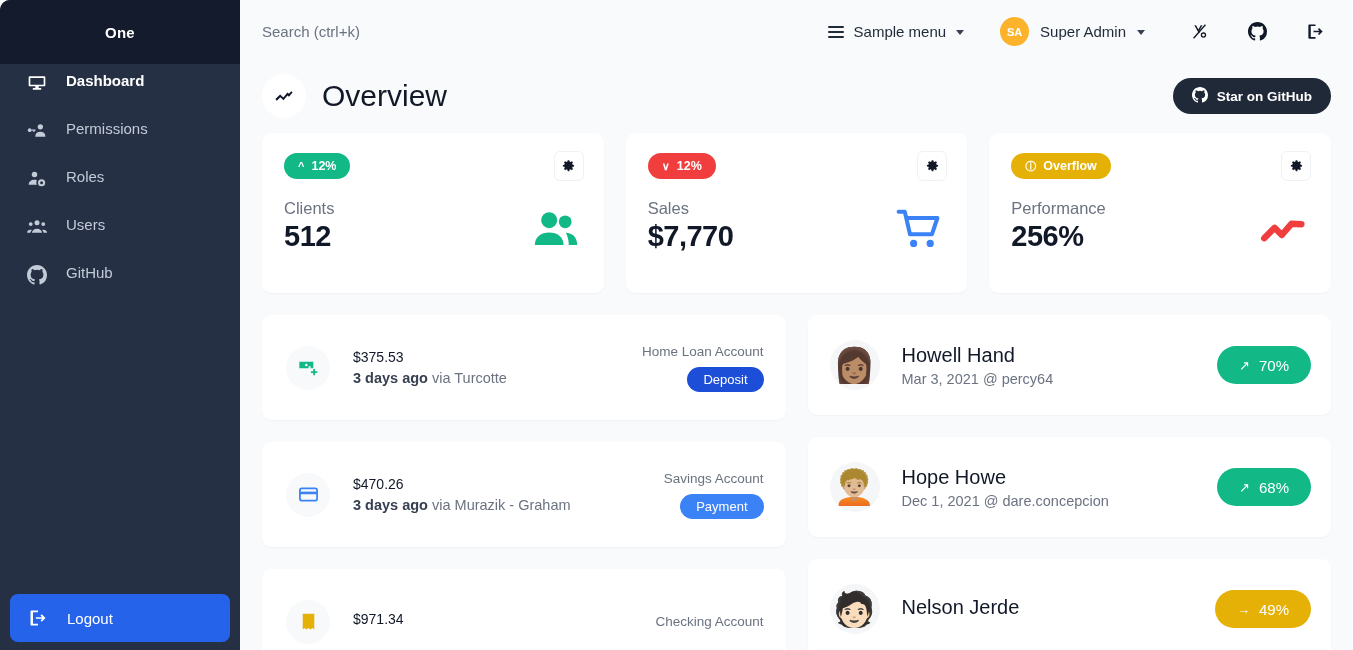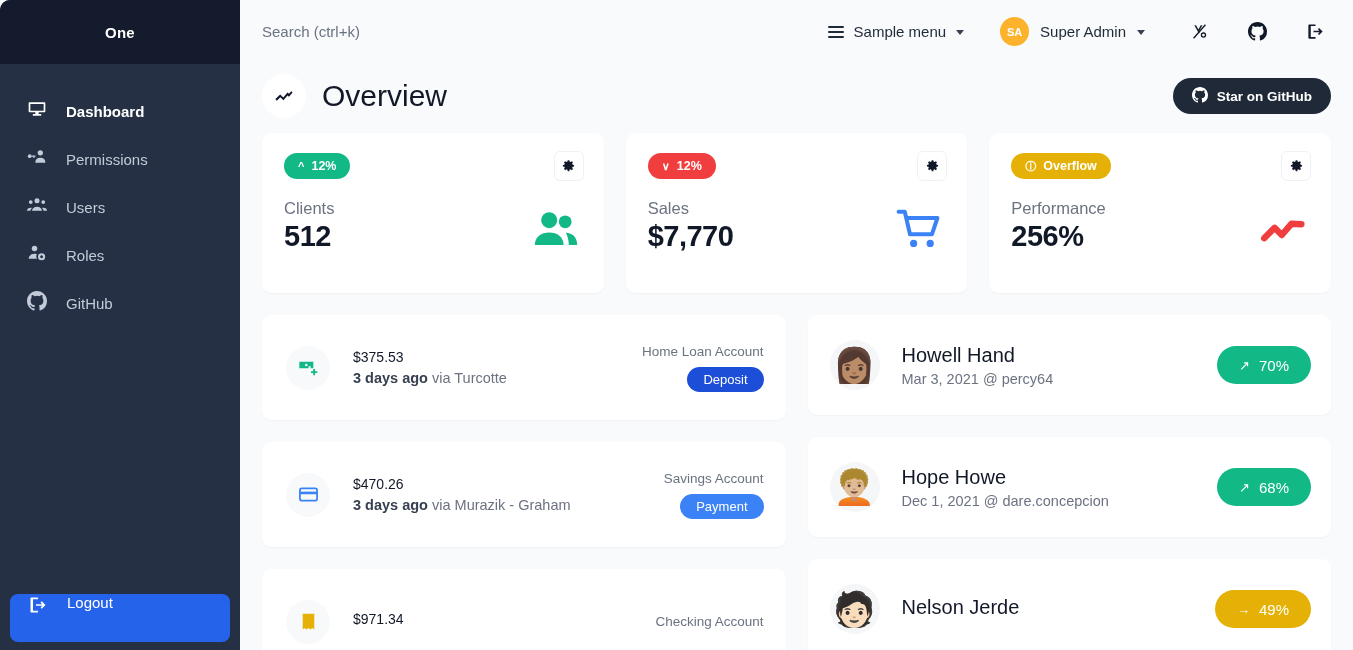--- a/index.html
+++ b/index.html
@@ -24,38 +24,38 @@
     height: 64px;
     background: #141b2d;
     border-top-left-radius: 10px;
     display: flex; align-items: center; justify-content: center;
     color: #ffffff;
     font-size: 15px; font-weight: bold;
     letter-spacing: .2px;
   }
   .nav { padding-top: 8px; flex: 1 1 auto; }
   .nav-item {
-    display: flex; align-items: flex-end;
+    display: flex; align-items: flex-start;
     height: 48px;
     padding-left: 26px;
     gap: 18px;
     color: #c3cbd8;
     font-size: 15px;
     cursor: pointer;
   }
   .nav-item.active { color: #ffffff; font-weight: bold; }
   .nav-icon { width: 22px; height: 22px; display:flex; align-items:center; justify-content:center; flex: 0 0 22px; }
   .nav-icon svg { width: 20px; height: 20px; fill: currentColor; }
   .nav-item.active .nav-icon svg { fill: #ffffff; }
   .logout {
     margin: 0 10px 8px 10px;
     height: 48px;
     background: #2563eb;
     border-radius: 8px;
-    display: flex; 
+    display: flex; align-items: center;
     padding-left: 17px; gap: 18px;
     color: #ffffff; font-size: 15px;
     cursor: pointer;
   }
   .logout .nav-icon svg { fill: #ffffff; }
 
   
   .main { flex: 1 1 auto; display: flex; flex-direction: column; min-width: 0; background: #f8fafc; }
 
   
@@ -227,41 +227,41 @@
               <circle cx="3.2" cy="11" r="2.2"></circle>
               <path d="M5.2 10.2h5v1.6h-1.2v1.4H7.6v-1.4H5.2z"></path>
             </svg>
         </span>
         <span>Permissions</span>
       </div>
 
       <div class="nav-item">
         <span class="nav-icon">
           <svg viewBox="0 0 24 24">
+              <circle cx="9" cy="6.5" r="3.3"></circle>
+              <path d="M2 19c0-3.6 3-6 7-6 1 0 2 .15 2.8.45A6 6 0 0012 19H2z"></path>
+              <circle cx="17.5" cy="16.5" r="4.3"></circle>
+              <circle cx="17.5" cy="16.5" r="1.8" fill="#253044"></circle>
+            </svg>
+        </span>
+        <span>Roles</span>
+      </div>
+
+      <div class="nav-item">
+        <span class="nav-icon">
+          <svg viewBox="0 0 24 24">
               <circle cx="12" cy="7" r="3"></circle>
               <circle cx="4.5" cy="8.5" r="2.3"></circle>
               <circle cx="19.5" cy="8.5" r="2.3"></circle>
               <path d="M6 19c0-3 2.6-5 6-5s6 2 6 5H6z"></path>
               <path d="M0 19c0-2.2 1.8-3.6 4.2-3.6.6 0 1.2.1 1.7.25A6.8 6.8 0 004 19H0z"></path>
               <path d="M24 19c0-2.2-1.8-3.6-4.2-3.6-.6 0-1.2.1-1.7.25A6.8 6.8 0 0120 19h4z"></path>
             </svg>
         </span>
         <span>Users</span>
-      </div>
-
-      <div class="nav-item">
-        <span class="nav-icon">
-          <svg viewBox="0 0 24 24">
-              <circle cx="9" cy="6.5" r="3.3"></circle>
-              <path d="M2 19c0-3.6 3-6 7-6 1 0 2 .15 2.8.45A6 6 0 0012 19H2z"></path>
-              <circle cx="17.5" cy="16.5" r="4.3"></circle>
-              <circle cx="17.5" cy="16.5" r="1.8" fill="#253044"></circle>
-            </svg>
-        </span>
-        <span>Roles</span>
       </div>
 
       <div class="nav-item">
         <span class="nav-icon">
           <svg viewBox="0 0 16 16">
               <path d="M8 0C3.58 0 0 3.58 0 8c0 3.54 2.29 6.53 5.47 7.59.4.07.55-.17.55-.38 0-.19-.01-.82-.01-1.49-2.01.37-2.53-.49-2.69-.94-.09-.23-.48-.94-.82-1.13-.28-.15-.68-.52-.01-.53.63-.01 1.08.58 1.23.82.72 1.21 1.87.87 2.33.66.07-.52.28-.87.51-1.07-1.78-.2-3.64-.89-3.64-3.95 0-.87.31-1.59.82-2.15-.08-.2-.36-1.02.08-2.12 0 0 .67-.21 2.2.82a7.4 7.4 0 014 0c1.53-1.04 2.2-.82 2.2-.82.44 1.1.16 1.92.08 2.12.51.56.82 1.27.82 2.15 0 3.07-1.87 3.75-3.65 3.95.29.25.54.73.54 1.48 0 1.07-.01 1.93-.01 2.2 0 .21.15.46.55.38A8.01 8.01 0 0016 8c0-4.42-3.58-8-8-8z"></path>
             </svg>
         </span>
         <span>GitHub</span>
       </div>

